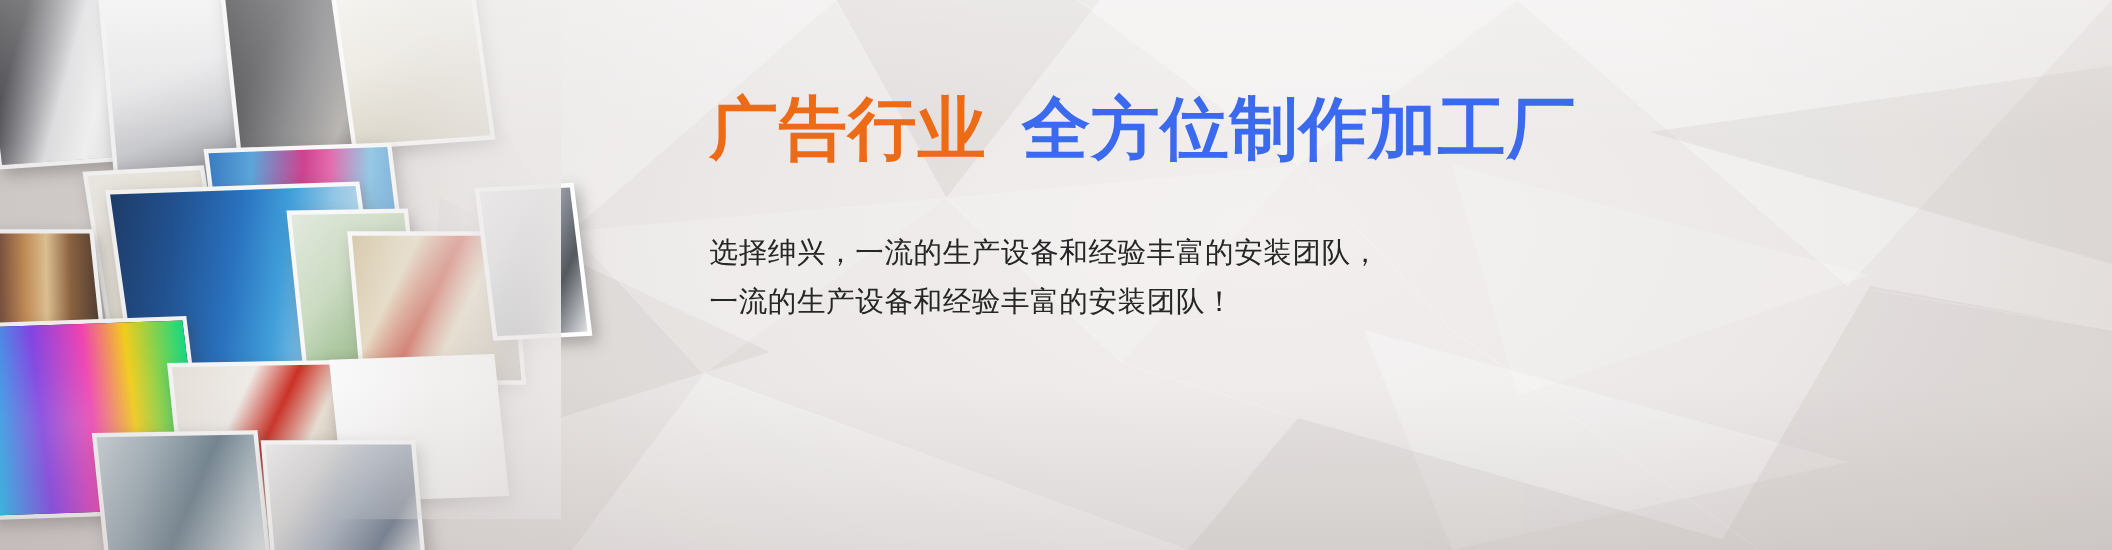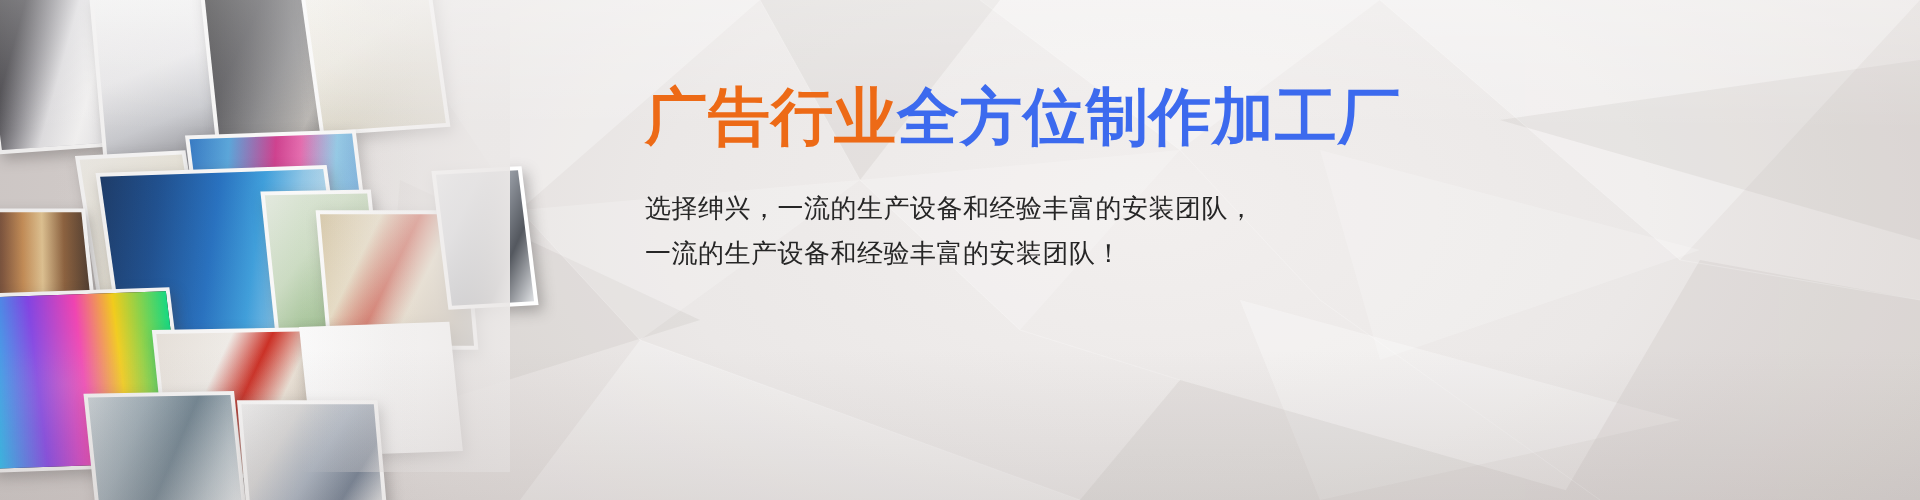--- a/index.html
+++ b/index.html
@@ -49,24 +49,24 @@
   }
   .headline {
     font-size: 62px;
     line-height: 1.0;
     font-weight: 700;
     letter-spacing: 1px;
     white-space: nowrap;
     margin: 0;
   }
   .headline .seg-a { color: #ed6a16; }
-  .headline .seg-b { color: #3c6aee; }
+  .headline .seg-b { color: #3c6aee; margin-left: 32px; }
 
   .subcopy {
-    margin-top: 38px;
+    margin-top: 60px;
     color: #262626;
     font-size: 26px;
     line-height: 1.72;
     letter-spacing: 0.5px;
     font-weight: 400;
   }
   .subline { display: block; white-space: nowrap; }
 
   
   .collage {

